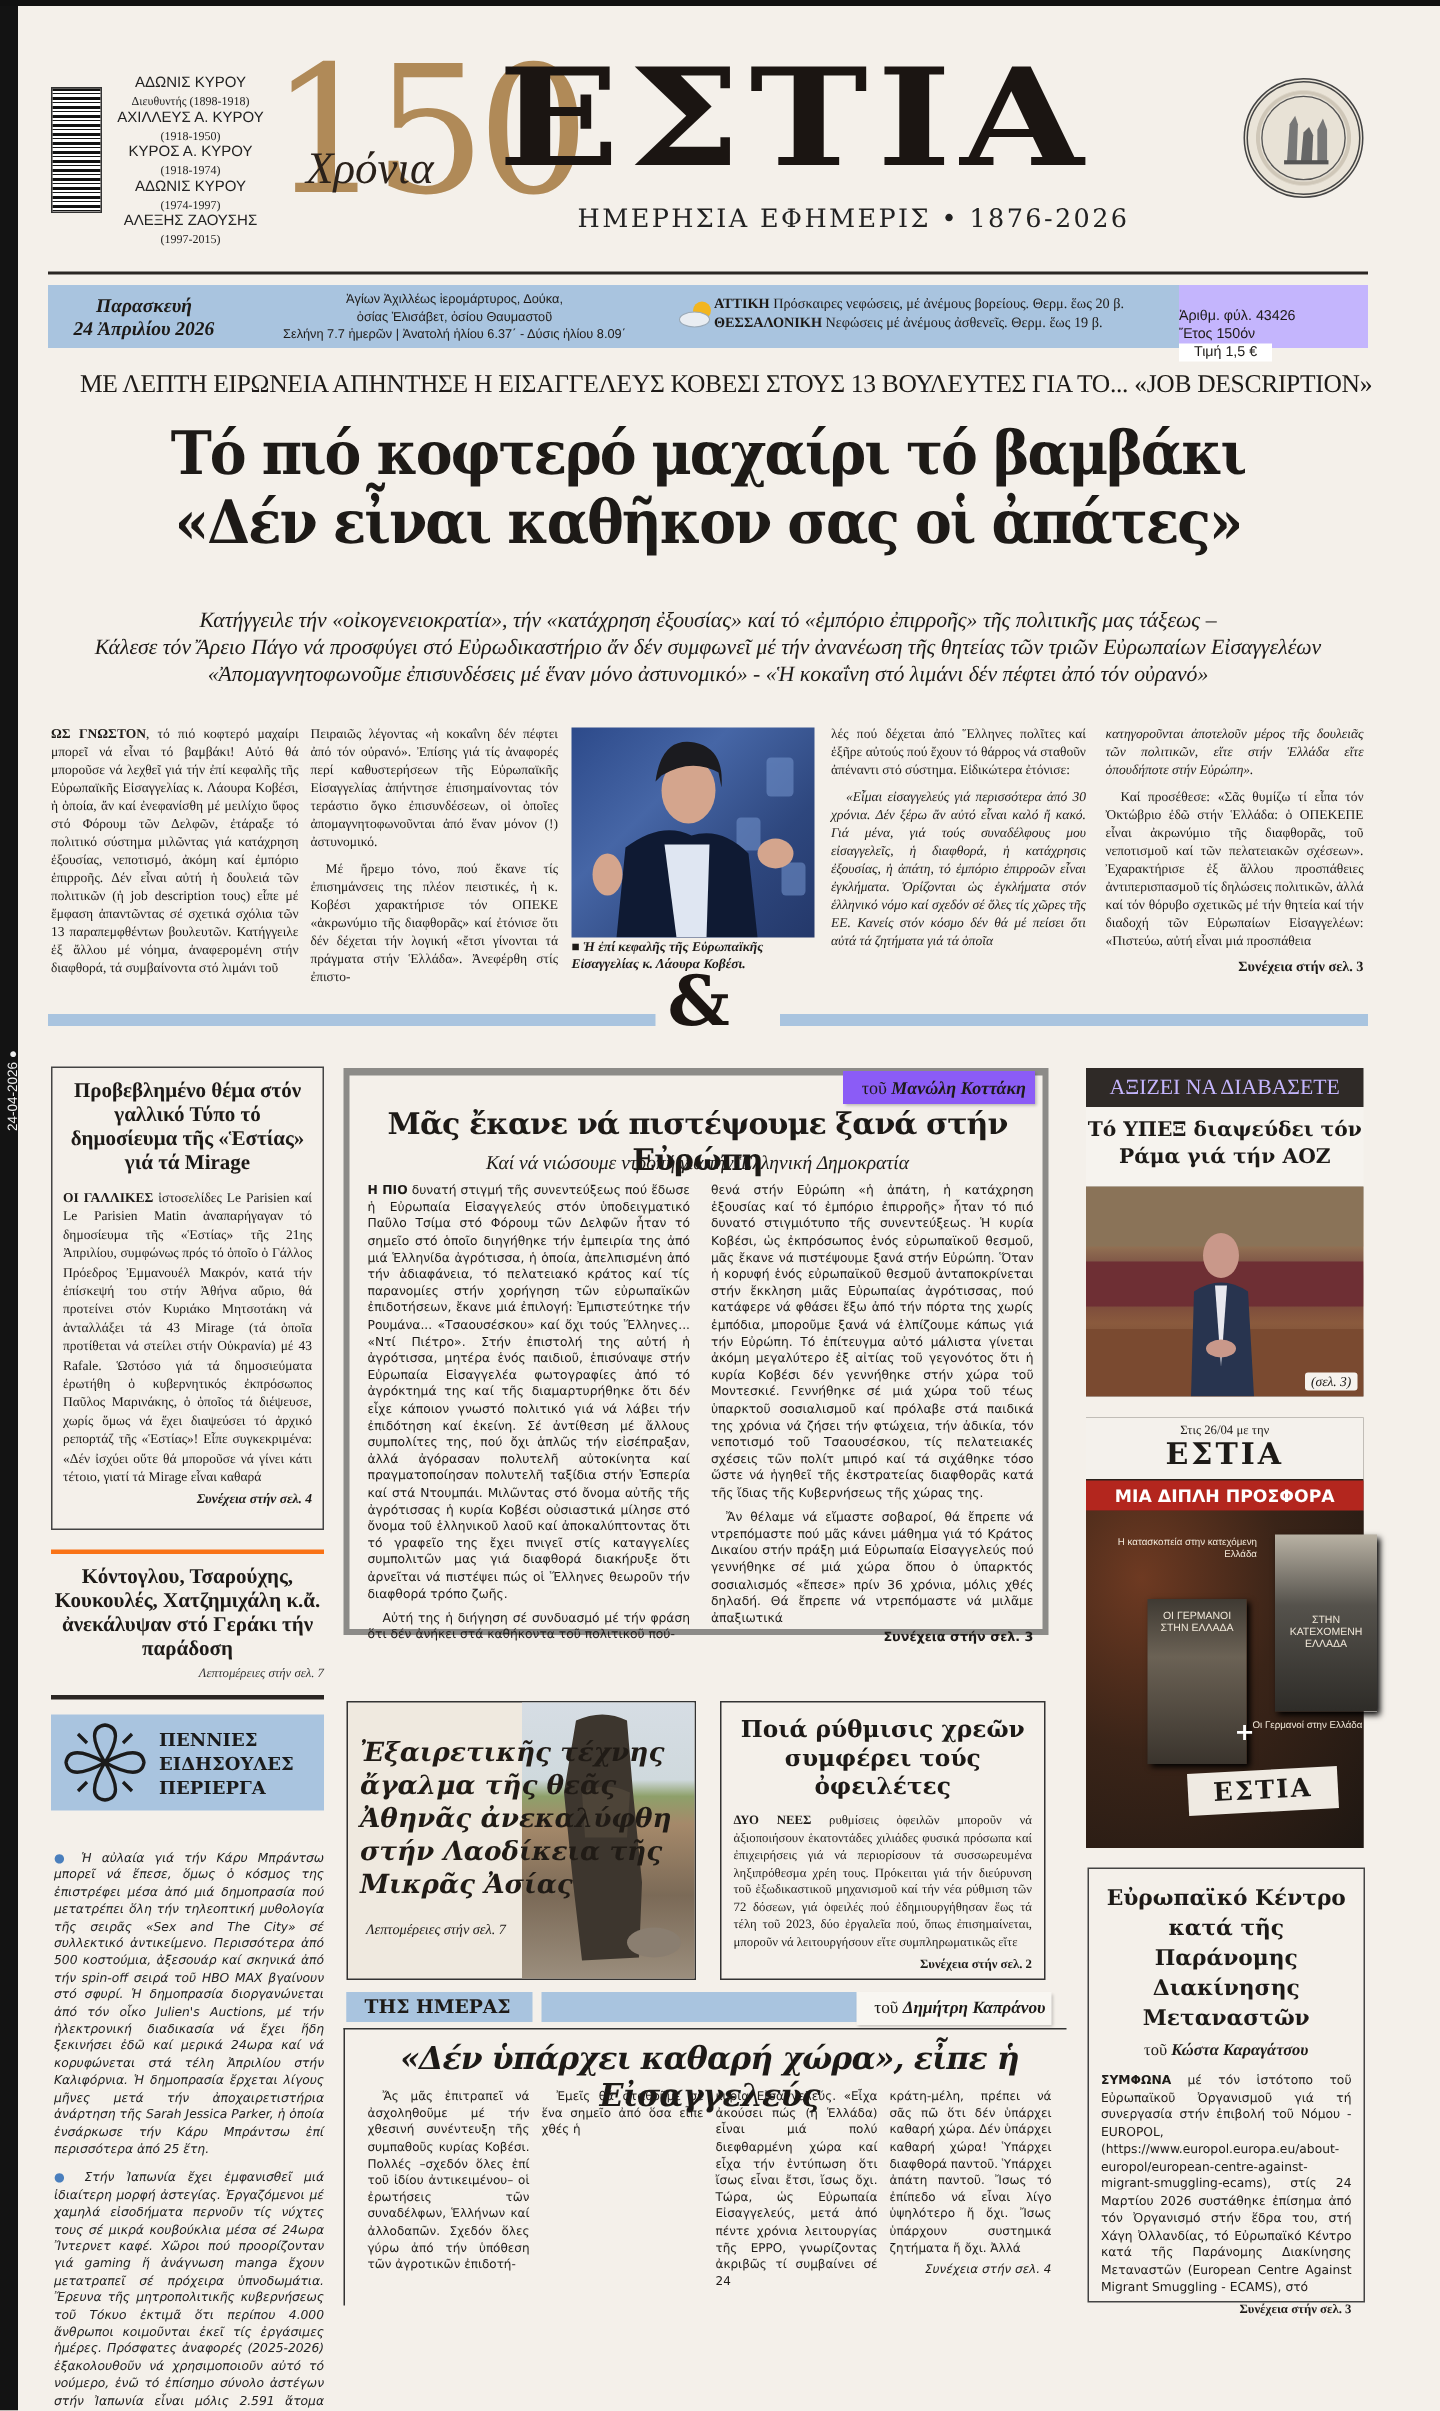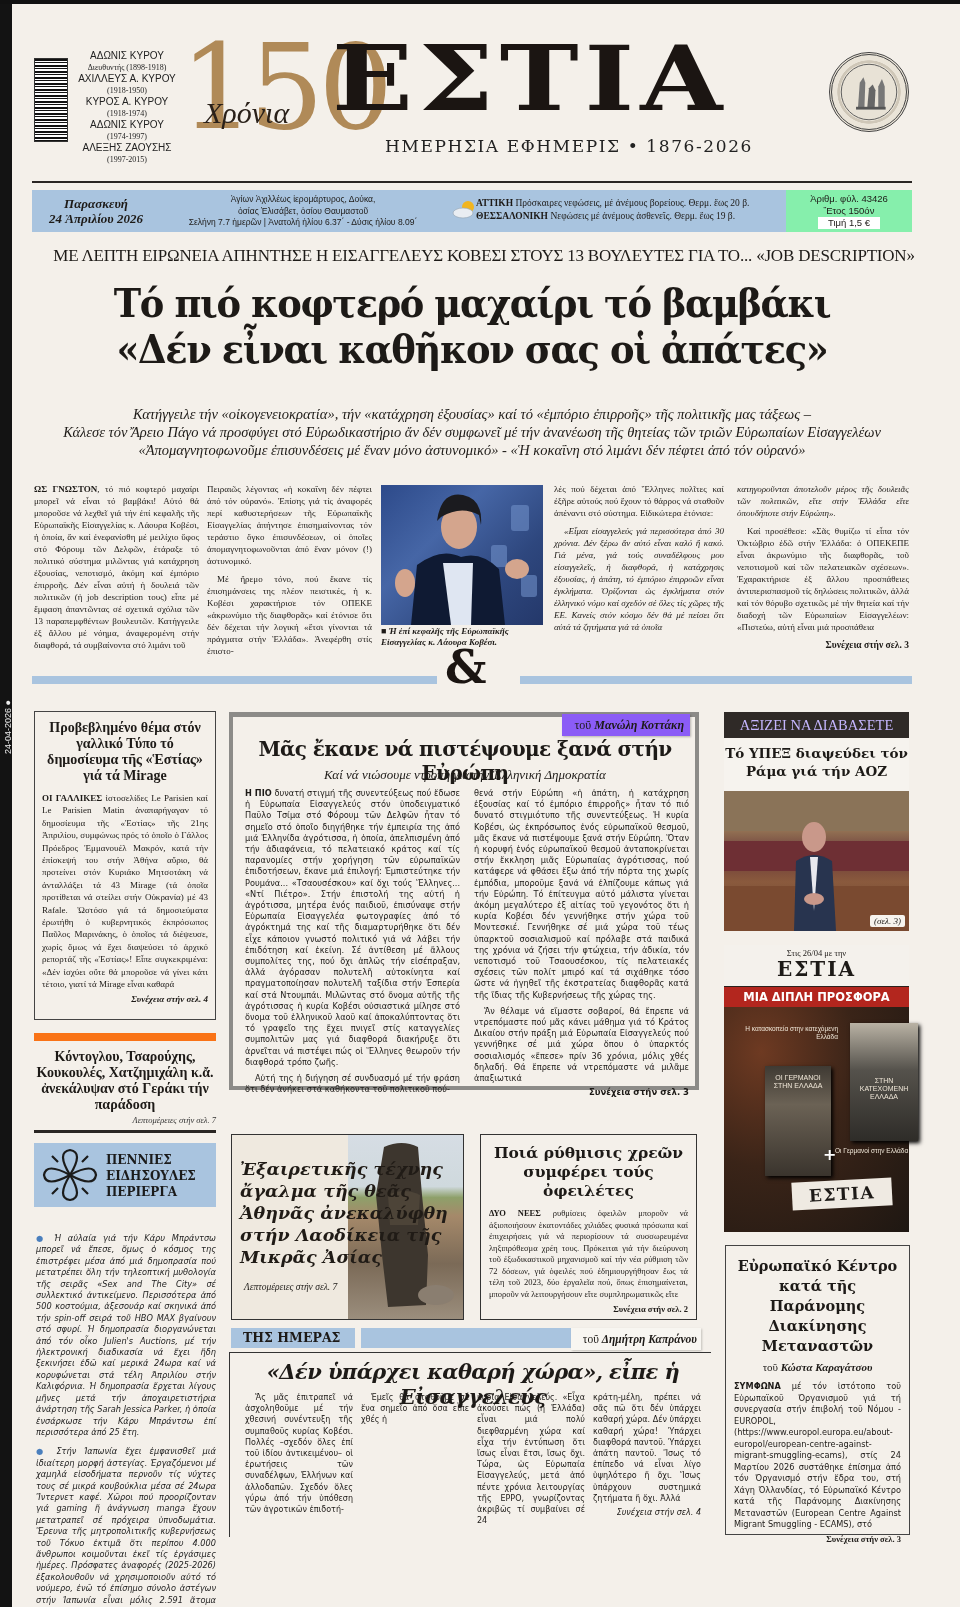--- a/index.html
+++ b/index.html
@@ -22,21 +22,21 @@
 
   .rule { background: #2a2623; height: 2px; }
 
   
   .infostrip { left: 32px; top: 190px; width: 880px; height: 42px; background: #a9c4df; }
   .info-date { left: 32px; top: 190px; width: 128px; height: 42px; text-align: center; font-style: italic; font-weight: bold; font-size: 13px; line-height: 15px; padding-top: 6px; }
   .info-saints { left: 164px; top: 190px; width: 278px; height: 42px; text-align: center; font-family: "Liberation Sans", sans-serif; font-size: 8.5px; line-height: 11.5px; padding-top: 4px; background: #a9c4df; }
   .info-weather { left: 448px; top: 190px; width: 330px; height: 42px; font-size: 9.5px; line-height: 12.5px; padding-top: 7px; padding-left: 28px; }
   .info-weather b { font-weight: bold; }
   .sun { left: 452px; top: 198px; width: 26px; height: 22px; }
-  .info-issue { left: 786px; top: 190px; width: 126px; height: 42px; text-align: center; font-family: "Liberation Sans", sans-serif; font-size: 9.5px; line-height: 12px; padding-top: 3px; background: #86efac; }
+  .info-issue { left: 786px; top: 190px; width: 126px; height: 42px; text-align: left; font-family: "Liberation Sans", sans-serif; font-size: 9.5px; line-height: 12px; padding-top: 15px; background: #c4b5fd; }
   .price { display: inline-block; background: #fff; padding: 0 10px; }
 
   .kicker { left: 44px; top: 246px; width: 880px; text-align: center; font-size: 17px; letter-spacing: -0.2px; }
   .headline { left: 32px; top: 280px; width: 880px; text-align: center; font-family: "DejaVu Serif", serif; font-weight: bold; font-size: 40px; line-height: 46px; letter-spacing: -1.5px; transform: scaleX(0.92); transform-origin: center top; }
   .subdeck { left: 32px; top: 405px; width: 880px; text-align: center; font-style: italic; font-size: 14.5px; line-height: 18px; }
 
   
   .col { font-size: 9px; line-height: 12px; text-align: justify; hyphens: auto; }
   .col p { text-indent: 10px; }
   .col p.noind { text-indent: 0; }
@@ -46,21 +46,21 @@
   .photo-caption { left: 381px; top: 626px; width: 162px; font-size: 9px; line-height: 11px; font-style: italic; font-weight: bold; }
 
   .amp-rule { left: 32px; top: 676px; height: 8px; background: #a9c4df; }
   .amp { left: 445px; top: 640px; font-family: "DejaVu Serif", serif; font-size: 46px; font-weight: bold; color: #1b1512; }
 
   
   .box { border: 1.5px solid #444; }
   .mirage-box { left: 34px; top: 711px; width: 182px; height: 309px; padding: 8px 7px; }
   .rail-head { text-align: center; font-weight: bold; font-size: 14px; line-height: 16px; }
   .rail-cont { font-style: italic; font-weight: bold; font-size: 9px; text-align: right; margin-top: 3px; }
-  .kont-block { left: 34px; top: 1033px; width: 182px; border-top: 8px solid #f97316; padding-top: 8px; }
+  .kont-block { left: 34px; top: 1033px; width: 182px; border-top: 3px solid #f97316; padding-top: 8px; }
   .kont-sep { left: 34px; top: 1130px; width: 182px; height: 3px; background: #2a2623; }
   .pennies { left: 34px; top: 1143px; width: 182px; height: 64px; background: #a9c4df; }
   .pennies-title { left: 106px; top: 1152px; font-family: "DejaVu Serif", serif; font-weight: bold; font-size: 12px; line-height: 16px; color: #1b1b1b; }
   .pennies-col { left: 36px; top: 1233px; width: 180px; font-family: "DejaVu Sans", sans-serif; font-style: italic; font-size: 8.2px; line-height: 11.4px; text-align: justify; color: #222; }
   .pennies-col p + p { margin-top: 8px; }
   .bullet { color: #4a7fbd; font-style: normal; }
 
   
   .kottakis-box { left: 229px; top: 712px; width: 470px; height: 378px; border: 4px solid #8c8b88; border-top-width: 5px; }
   .byline-tab { left: 562px; top: 714px; width: 128px; height: 22px; background: #8b5cf6; box-shadow: 1px 1px 2px rgba(0,0,0,.25); text-align: right; padding-right: 6px; font-size: 12px; line-height: 22px; }

